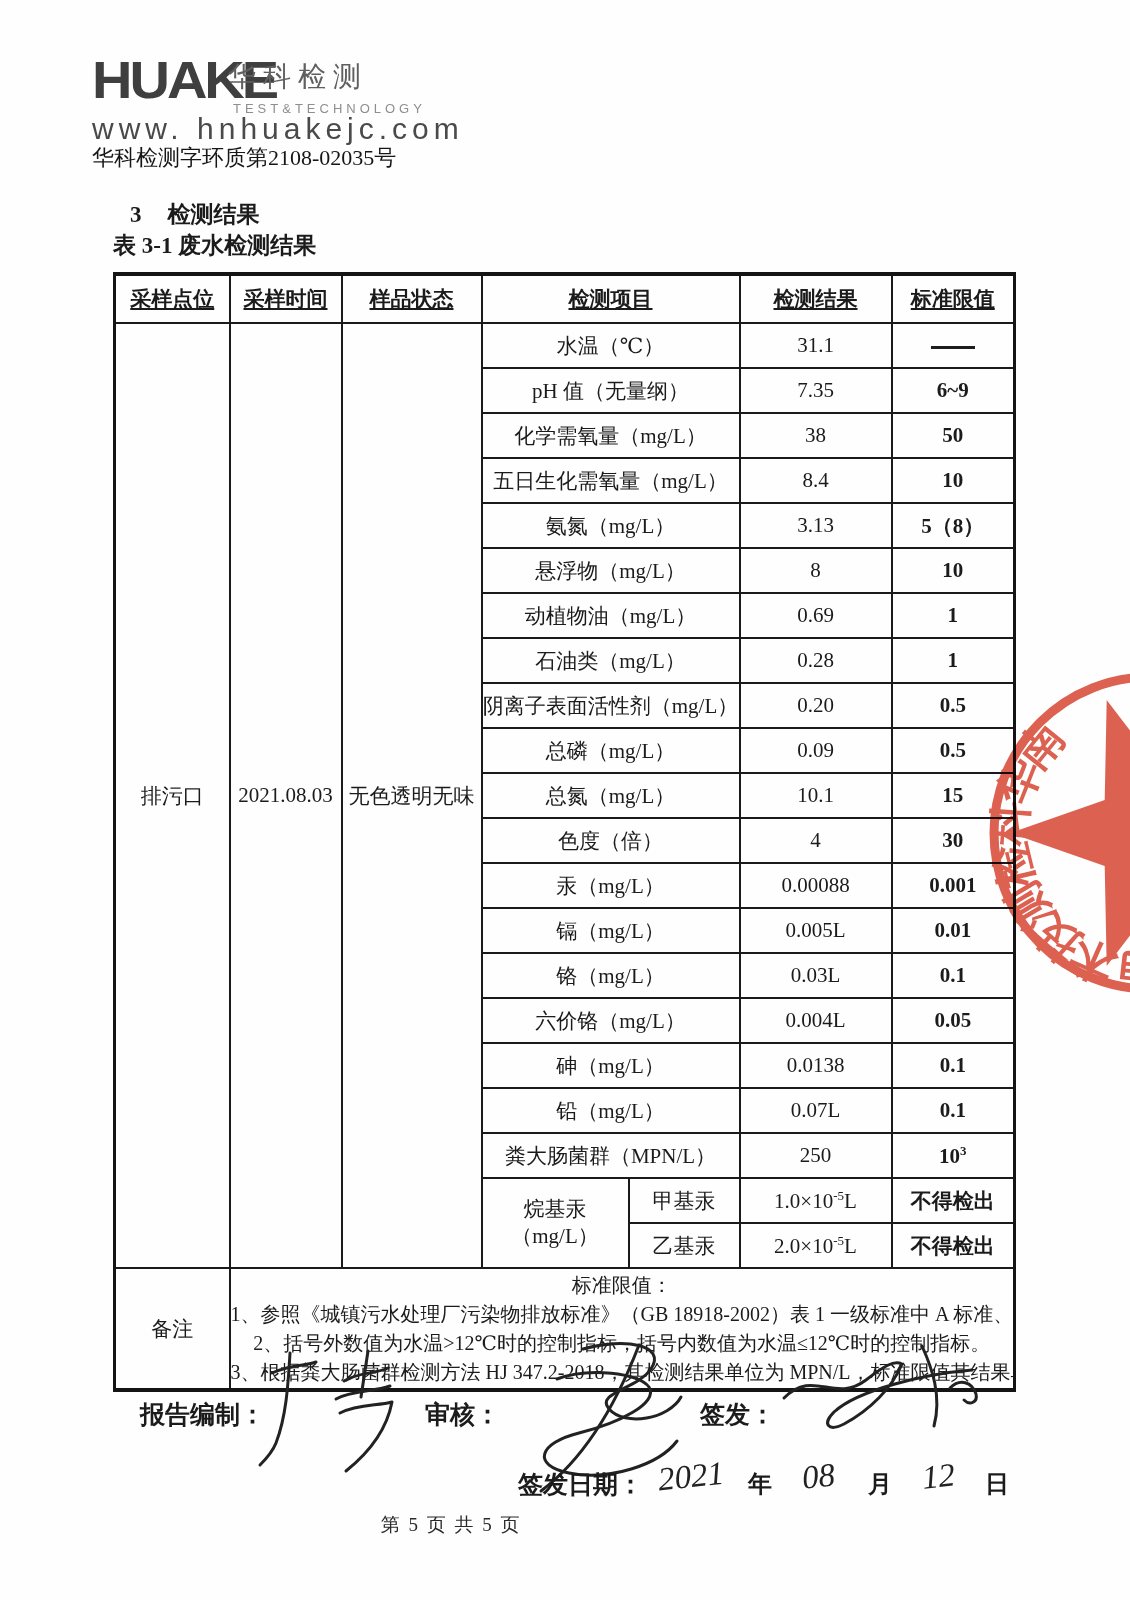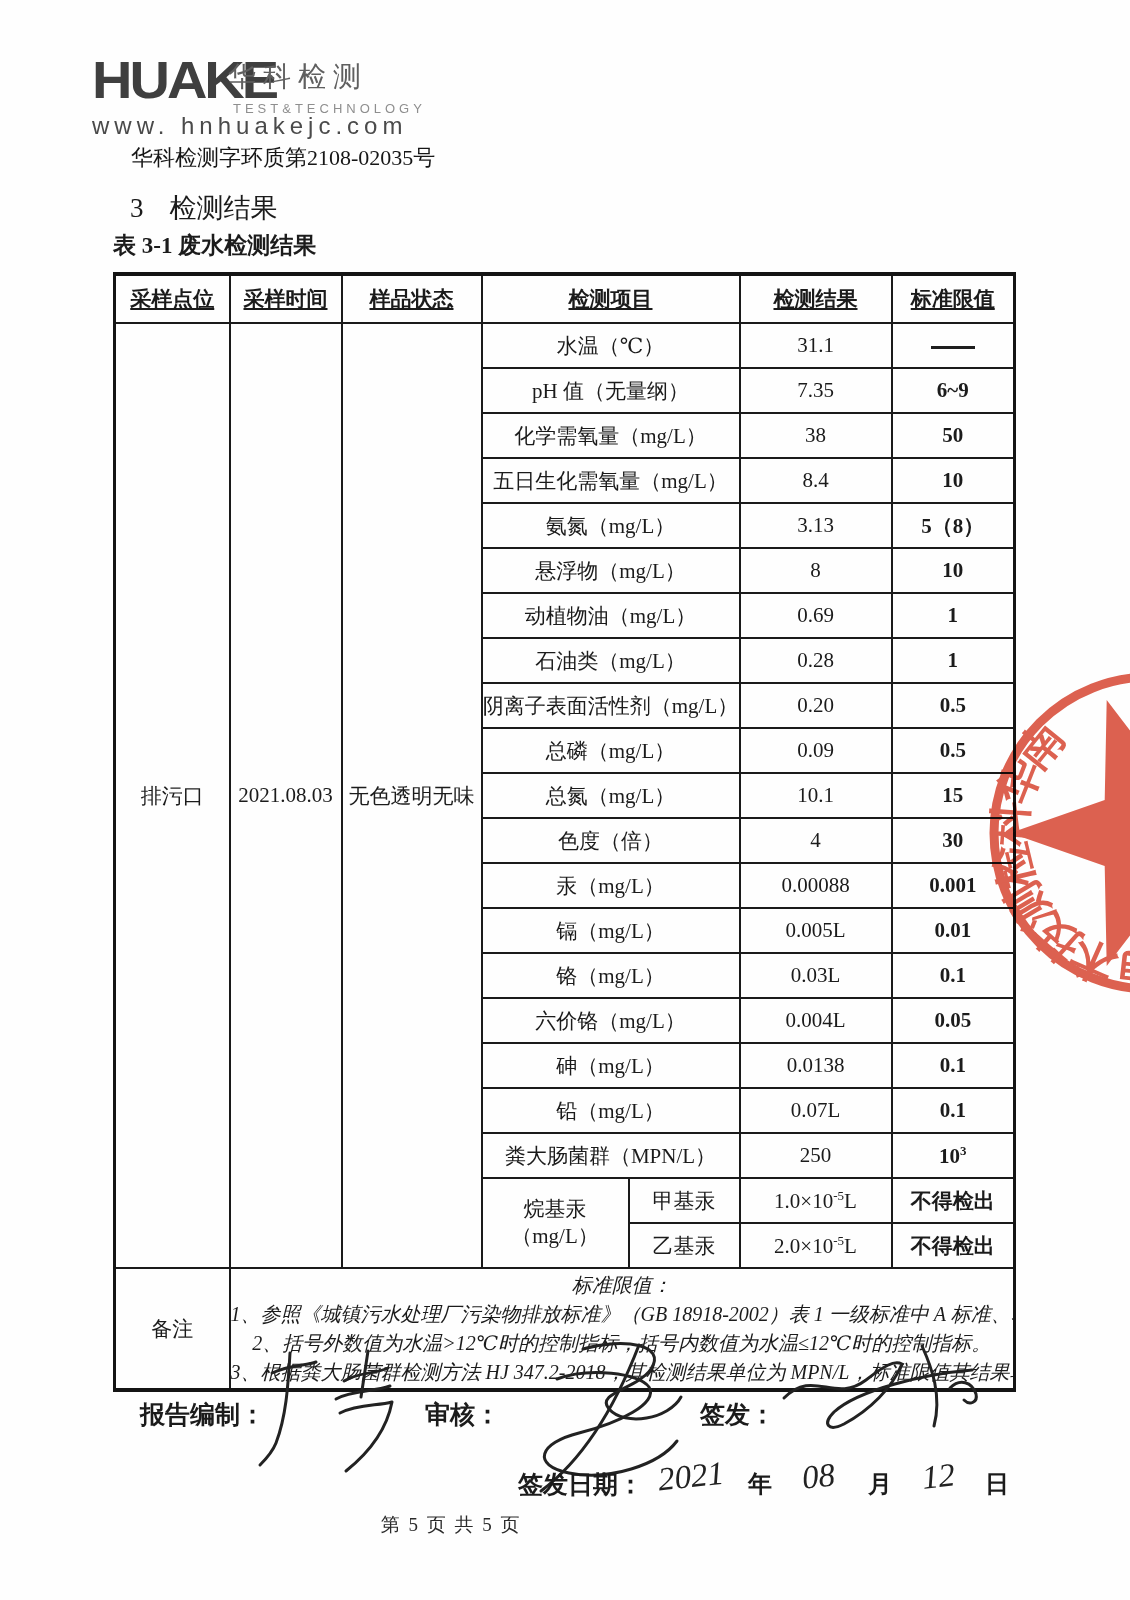--- a/index.html
+++ b/index.html
@@ -9,23 +9,23 @@
     font-family:"Liberation Serif","DejaVu Serif",serif; color:#1b1b1b;
   }
   .abs{position:absolute;}
   
   .logo-en{left:92px; top:50px; font-family:"Liberation Sans","DejaVu Sans",sans-serif;
     font-weight:800; font-size:56px; letter-spacing:-3px; color:#3f3f3f; transform:scaleY(.92); transform-origin:top left;}
   .logo-cn{left:228px; top:58px; font-size:28px; color:#5f5f5f; letter-spacing:7px; white-space:nowrap;}
   .logo-tag{left:233px; top:101px; font-family:"Liberation Sans","DejaVu Sans",sans-serif;
     font-size:13px; color:#8e8e8e; letter-spacing:4px;}
   .logo-www{left:92px; top:112px; font-family:"Liberation Sans","DejaVu Sans",sans-serif;
-    font-size:24px; color:#4a4a4a; letter-spacing:5px;}
-  .doc-no{left:92px; top:143px; font-size:22px; color:#161616;margin-left:39px;}
-  .sec-heading{left:130px; top:190px; font-size:27px; font-weight:normal;}
+    font-size:30px; color:#4a4a4a; letter-spacing:5px;}
+  .doc-no{left:92px; top:143px; font-size:22px; color:#161616;}
+  .sec-heading{left:130px; top:199px; font-size:23px; font-weight:bold;}
   .sec-heading .num{margin-right:26px;}
   .table-title{left:113px; top:230px; width:900px; text-align:left; font-size:23px; font-weight:bold;}
   
   table.report{
     position:absolute; left:113px; top:272px; width:900px;
     border-collapse:collapse; table-layout:fixed;
     border:3px solid #141414; border-top-width:4px; border-bottom-width:4px;
   }
   table.report th, table.report td{
     border:2px solid #1a1a1a; text-align:center; vertical-align:middle;
@@ -34,21 +34,21 @@
   table.report th{font-weight:bold; height:46px;text-decoration:underline;}
   table.report tr.data{height:45px;}
   td.limit{font-weight:bold;}
   td.merged{font-size:21px;}
   .dash{display:inline-block; width:44px; height:3px; background:#1e1e1e; vertical-align:middle;}
   sup{font-size:13px;}
   .alkyl-label div{line-height:27px;}
   tr.notes{height:122px;}
   td.notes-label{font-size:21px;}
   td.notes-cell{text-align:left; vertical-align:top; padding:7px 10px 4px 14px;}
-  td.notes-cell div{font-size:20px; line-height:29px; white-space:nowrap;font-style:italic;}
+  td.notes-cell div{font-size:20px; line-height:29px; white-space:nowrap;}
   
   .stamp{left:985px; top:662px; width:345px; height:345px; mix-blend-mode:multiply; opacity:.88; pointer-events:none;}
   .stamp text{font-weight:bold; font-size:44px; fill:#d94b37; font-family:"Liberation Serif","DejaVu Serif",serif;}
   
   .sig-label{font-size:25px; font-weight:bold; white-space:nowrap;}
   .sig svg path{stroke:#222; stroke-width:3; fill:none; stroke-linecap:round; stroke-linejoin:round;}
   .hand{font-size:33px; font-style:italic; transform:rotate(-6deg); color:#222; white-space:nowrap;}
   .date-unit{font-size:24px; font-weight:bold;}
   .footer{left:0; top:1512px; width:902px; text-align:center; font-size:19px; letter-spacing:2px; color:#2a2a2a;}
 </style>

